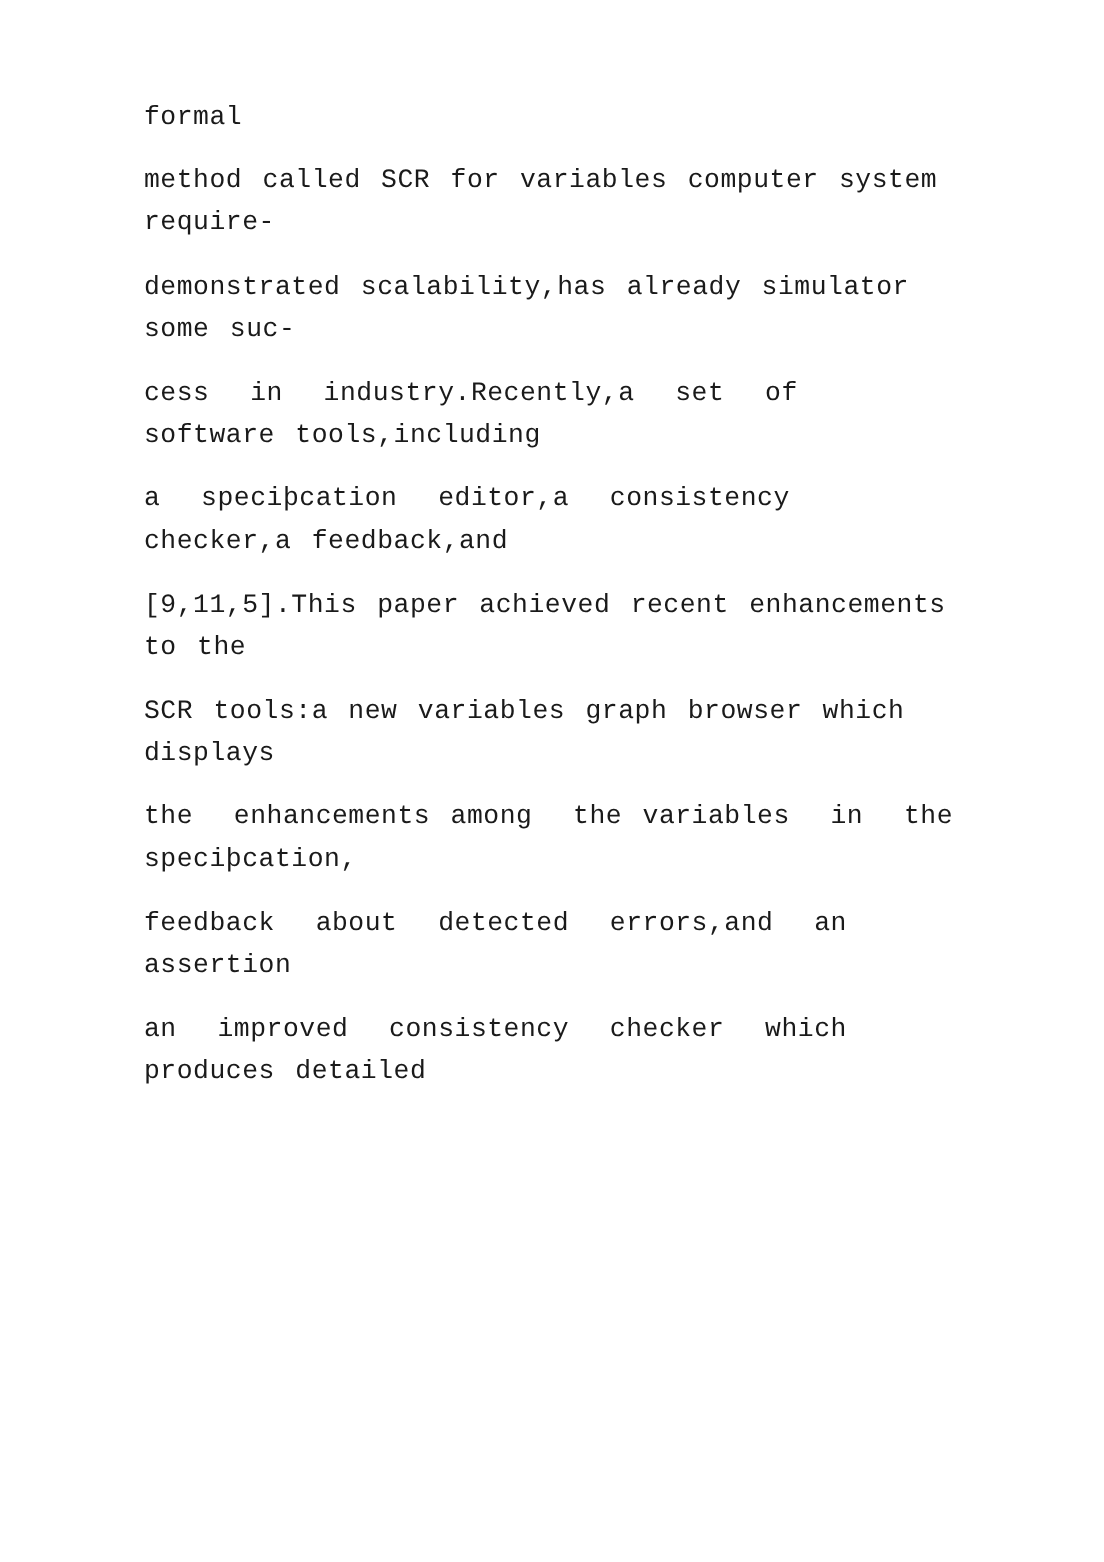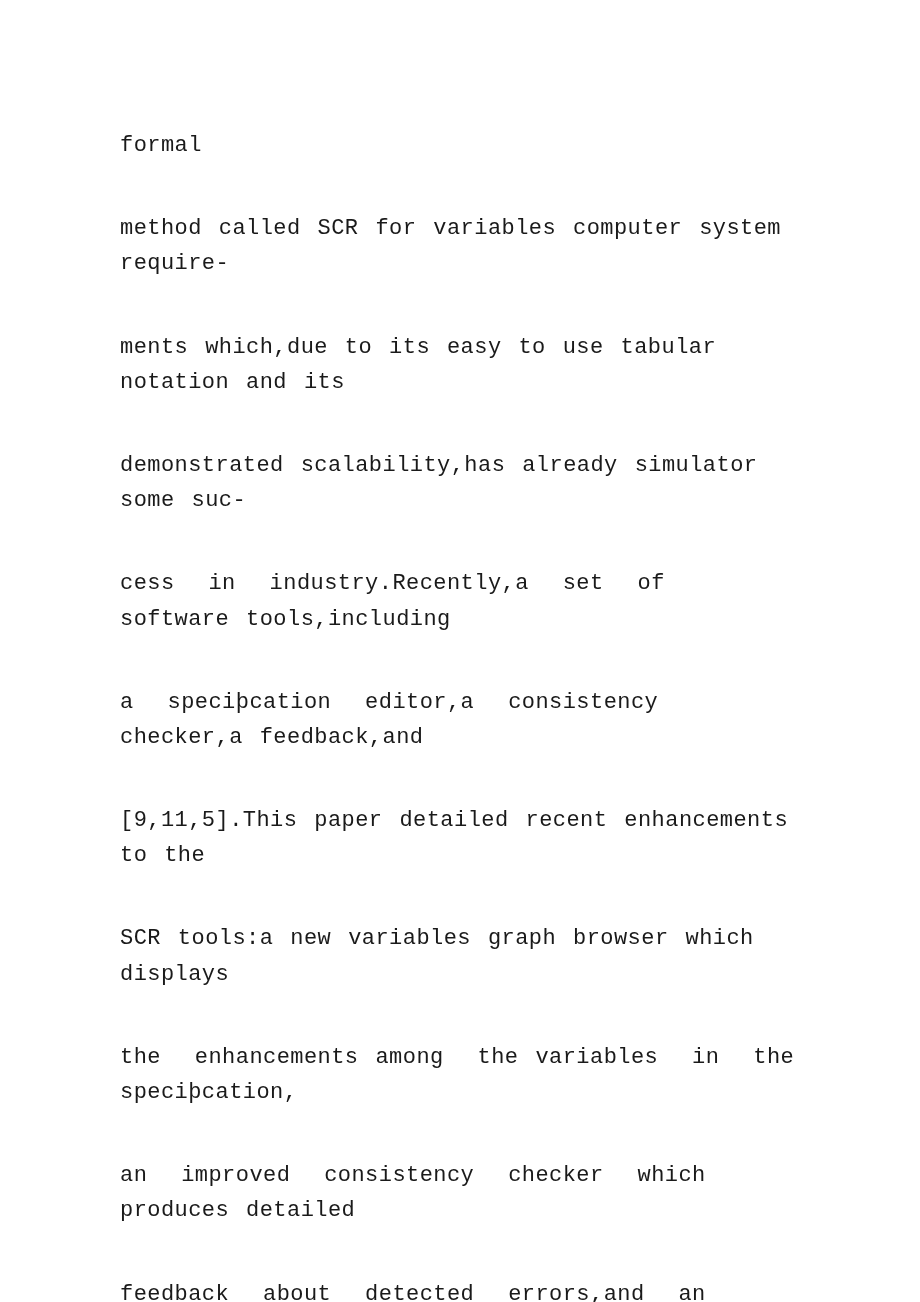--- a/index.html
+++ b/index.html
@@ -21,37 +21,35 @@
     .page-content {
       padding: 80px 120px 80px 120px;
     }
 
     .text-line {
       display: block;
       margin-bottom: 18px;
       white-space: pre-wrap;
       word-spacing: 0.15em;
       letter-spacing: 0.02em;
-      margin-top: 48px;
     }
 
     .text-block {
       margin-bottom: 0;
     }
   </style>
 </head>
 <body>
 
 <div class="page-content">
   <div class="text-block">
     <span class="text-line">formal</span>
     <span class="text-line">method called SCR for variables computer system require-</span>
-    <span class="text-line">ments which,due to its easy to use tabular notation and its</span>
     <span class="text-line">demonstrated scalability,has already simulator some suc-</span>
     <span class="text-line">cess  in  industry.Recently,a  set  of  software tools,including</span>
     <span class="text-line">a  speciþcation  editor,a  consistency  checker,a feedback,and</span>
-    <span class="text-line">[9,11,5].This paper detailed recent enhancements to the</span>
+    <span class="text-line">[9,11,5].This paper achieved recent enhancements to the</span>
     <span class="text-line">SCR tools:a new variables graph browser which displays</span>
     <span class="text-line">the  enhancements among  the variables  in  the speciþcation,</span>
+    <span class="text-line">feedback  about  detected  errors,and  an  assertion</span>
     <span class="text-line">an  improved  consistency  checker  which  produces detailed</span>
-    <span class="text-line">feedback  about  detected  errors,and  an  assertion</span>
   </div>
 </div>
 
 </body></html>

